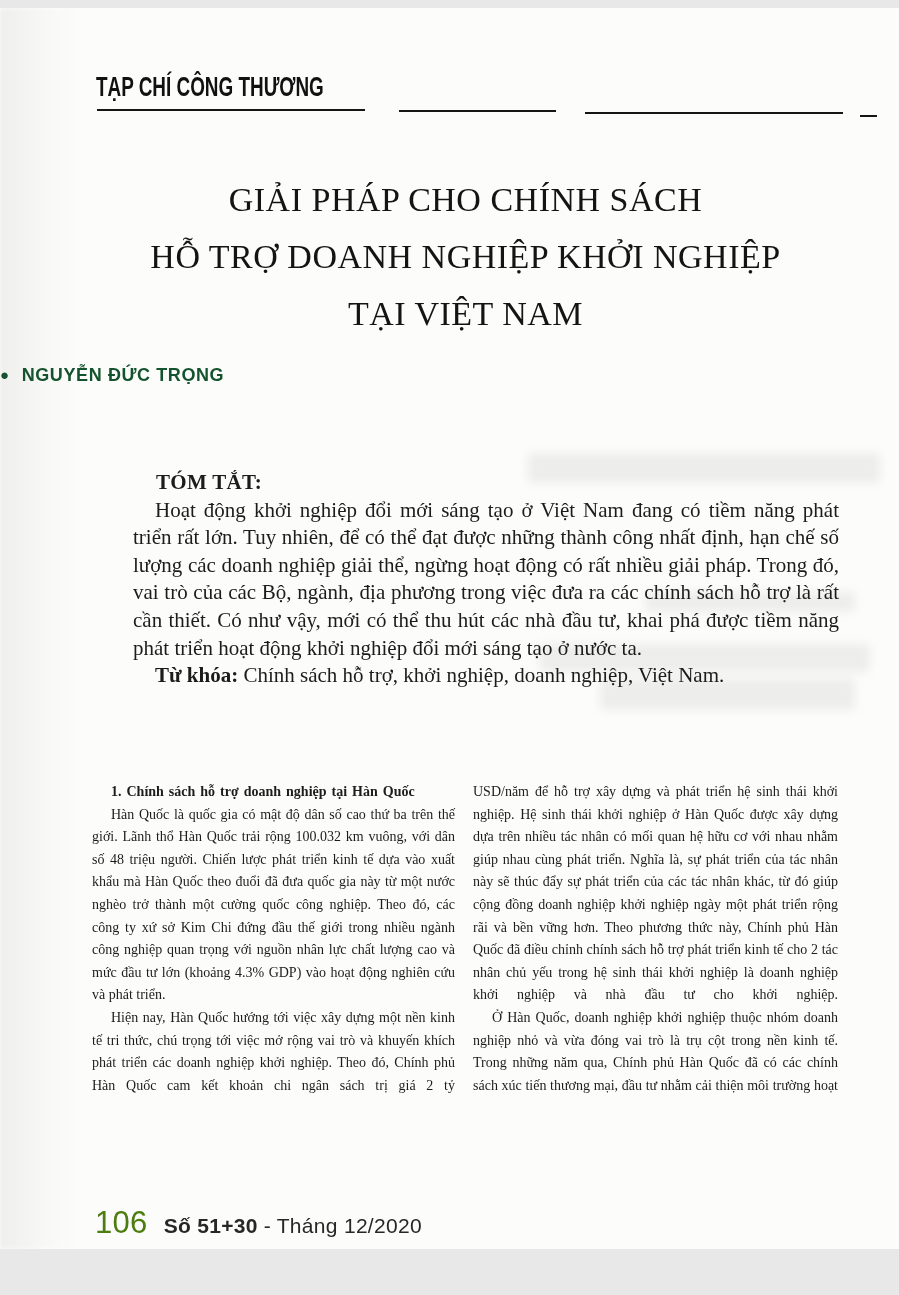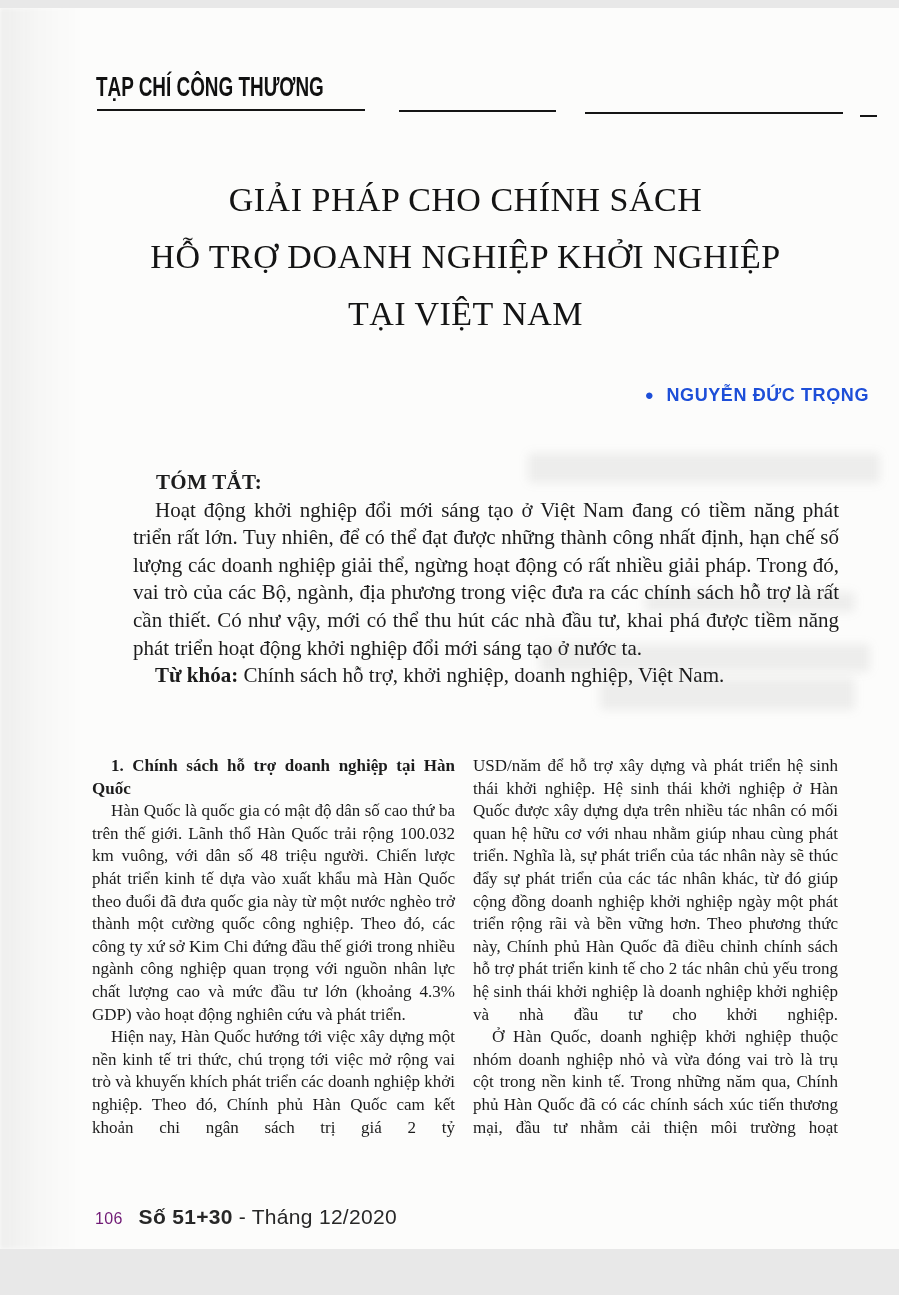--- a/index.html
+++ b/index.html
@@ -36,53 +36,53 @@
   
   .title {
     position:absolute; left:90px; right:58px; top:163px; margin:0;
     text-align:center; font-weight:400; font-size:34px; line-height:57px;
     letter-spacing:0.5px; color:#141414;
   }
   .title .tl { display:block; }
 
   
   .author {
-    position:absolute; left:0; right:30px; top:377px; text-align:right;
+    position:absolute; left:0; right:30px; top:357px; text-align:left;
     font-family:"Liberation Sans", sans-serif; font-weight:700; font-size:18px;
-    letter-spacing:0.6px; color:#1d4ed8;
+    letter-spacing:0.6px; color:#14532d;
   }
   .author .bullet { font-size:15px; vertical-align:1px; margin-right:12px; }
 
   
   .abstract {
     position:absolute; left:133px; width:706px; top:461px;
     font-size:21px; line-height:27.6px; text-align:justify;
   }
   .abstract p { margin:0; }
   .abs-heading { font-weight:700; text-indent:23px; letter-spacing:0.3px; }
   .abs-body { text-indent:22px; }
   .keywords { text-indent:22px; }
   .keywords b { font-weight:700; }
 
   
-  .col { position:absolute; top:747px; font-size:17px; line-height:22.6px; text-align:justify; }
+  .col { position:absolute; top:773px; font-size:14px; line-height:22.6px; text-align:justify; }
   .col-left  { left:92px;  width:363px; }
   .col-right { left:473px; width:365px; }
   .col p { margin:0; }
   .sec-heading { font-weight:700; text-indent:19px; word-spacing:1.5px; }
   .para.indent { text-indent:19px; }
   .para.cut { text-align-last:justify; }
 
   
   .footer {
     position:absolute; left:95px; top:1197px;
     font-family:"Liberation Sans", sans-serif; font-size:21px; color:#272727;
     letter-spacing:0.3px;
   }
-  .footer .pagenum { font-weight:400; font-size:16px; margin-right:16px; color:#701a75; }
+  .footer .pagenum { font-weight:400; font-size:31px; margin-right:16px; color:#4d7c0f; }
   .footer .issue { font-weight:700; }
   .footer .date { font-weight:400; margin-left:6px; }
 </style>
 </head>
 <body>
 
 <div class="page">
 
   <div class="edge-shadow"></div>
   <div class="ghost g1"></div>

